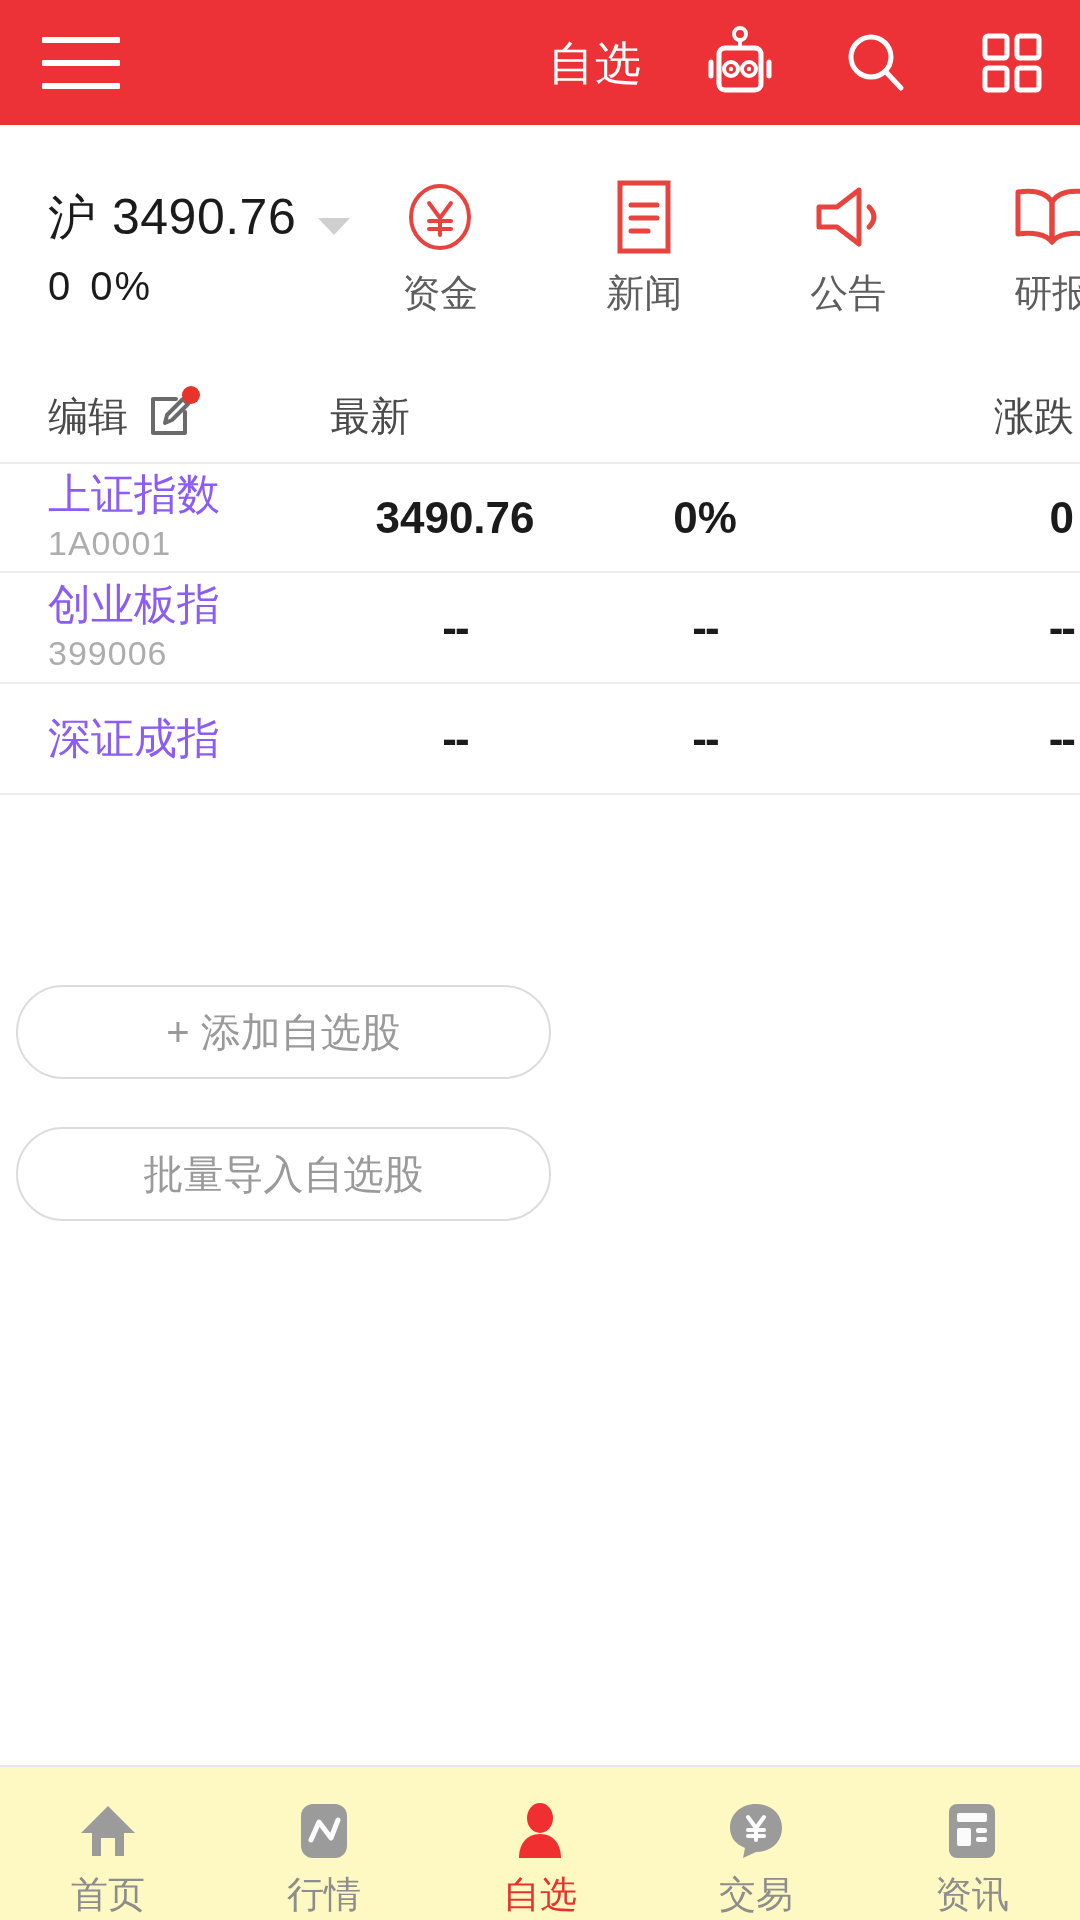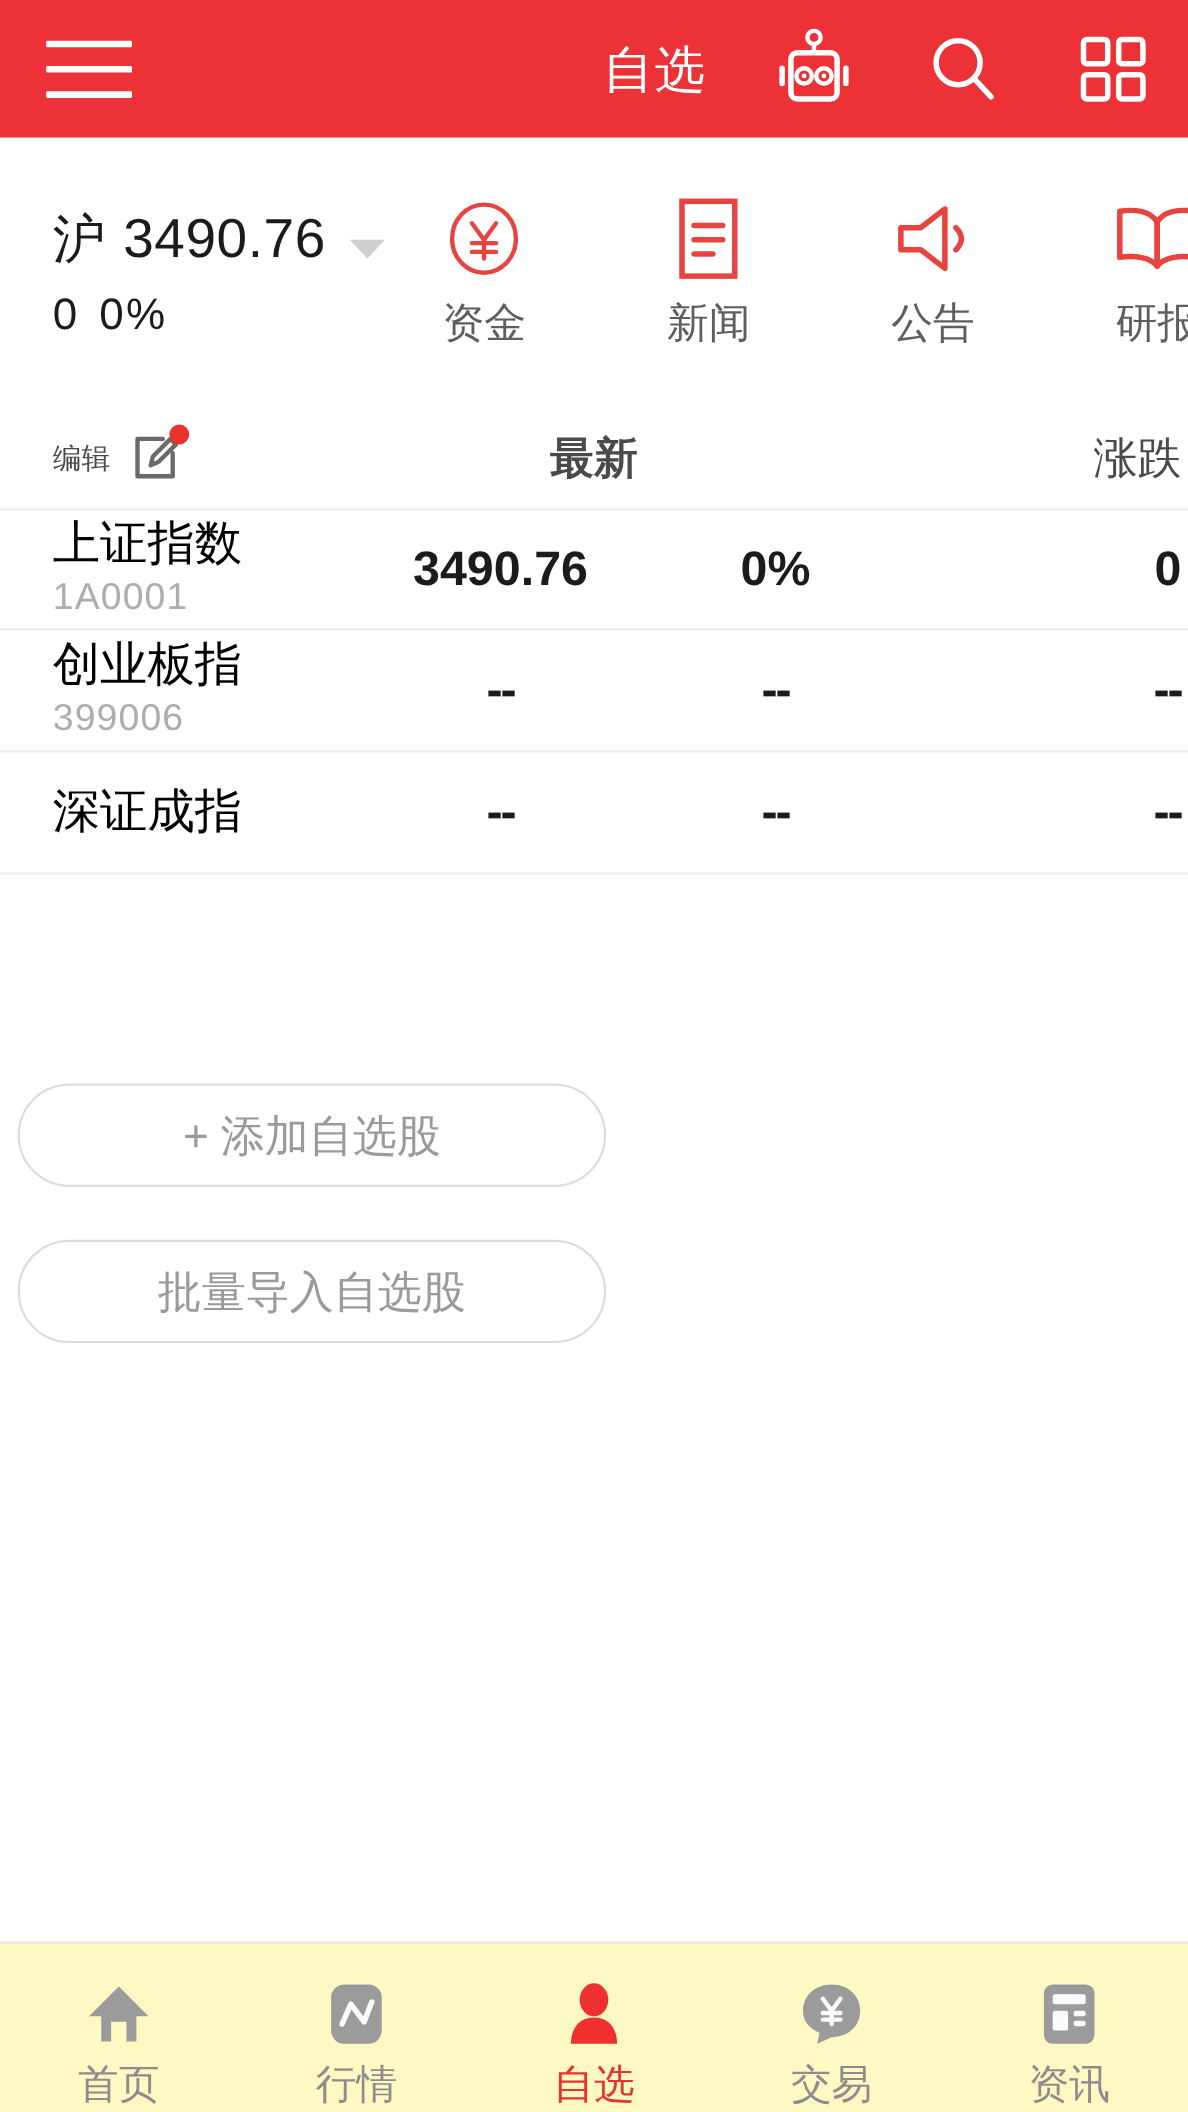--- a/index.html
+++ b/index.html
@@ -57,37 +57,37 @@
   .qa-item { width:160px; display:flex; flex-direction:column; align-items:center; }
   .qa-icon { height:82px; display:flex; align-items:center; justify-content:center; }
   .qa-label { margin-top:10px; font-size:38px; color:#5e5e5e; }
 
   
   .col-head {
     position:absolute; top:370px; left:0; width:1080px; height:92px;
     display:flex; align-items:center;
   }
   .ch-edit { width:330px; padding-left:48px; display:flex; align-items:center; }
-  .ch-edit-text { font-size:26px; color:#4a4a4a; }
+  .ch-edit-text { font-size:40px; color:#4a4a4a; }
   .edit-icon-wrap { position:relative; margin-left:14px; width:52px; height:52px; display:flex; align-items:center; justify-content:center; }
   .edit-dot { position:absolute; top:-4px; right:-6px; width:18px; height:18px; background:#e8322c; border-radius:50%; }
   .ch-cell { font-size:40px; color:#4a4a4a; }
-  .ch-new { width:250px; text-align:right;font-weight:bold; }
+  .ch-new { width:250px; text-align:left; }
   .ch-pct { width:250px; text-align:center; }
   .ch-chg { flex:1; text-align:right; padding-right:6px; }
 
   
   .rows { position:absolute; top:462px; left:0; width:1080px; }
   .row {
     height:111px; display:flex; align-items:center;
     border-bottom:2px solid #ededed;
   }
   .row:first-child { border-top:2px solid #ededed; }
   .r-name { width:330px; padding-left:48px; }
-  .r-title { font-size:43px; color:#000000; line-height:1.05; }
+  .r-title { font-size:43px; color:#8b5cf6; line-height:1.05; }
   .r-code { font-size:34px; color:#adadad; margin-top:6px; letter-spacing:1px; }
   .r-val { width:250px; text-align:center; font-size:44px; color:#1b1b1b; font-weight:600; }
   .r-pct { width:250px; text-align:center; font-size:44px; color:#1b1b1b; font-weight:600; }
   .r-chg { flex:1; text-align:right; padding-right:6px; font-size:44px; color:#1b1b1b; font-weight:600; }
   .dash { font-weight:700; letter-spacing:-2px; }
 
   
   .actions { position:absolute; top:985px; left:16px; width:1080px; display:flex; flex-direction:column; align-items:flex-start; }
   .pill {
     width:535px; height:94px; border:2px solid #dcdcdc; border-radius:47px;

